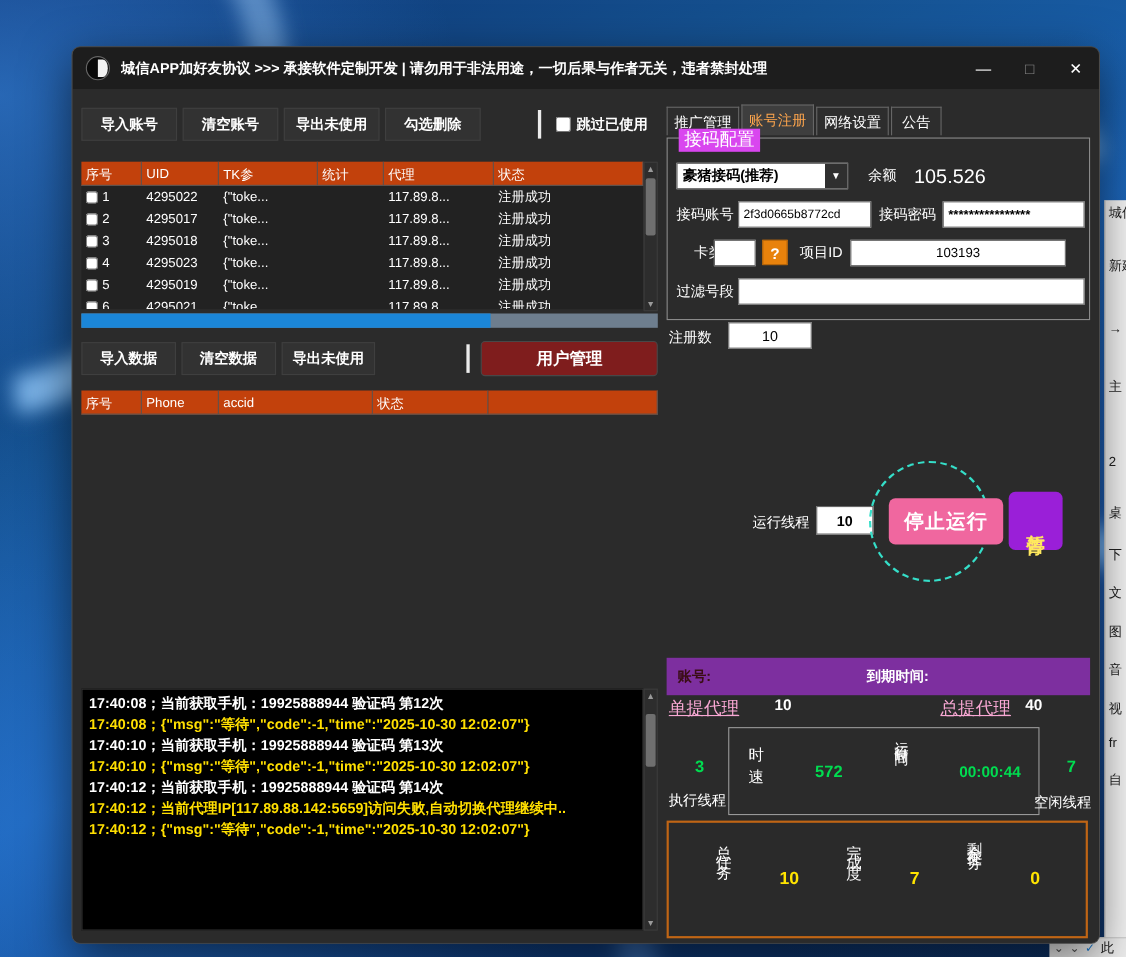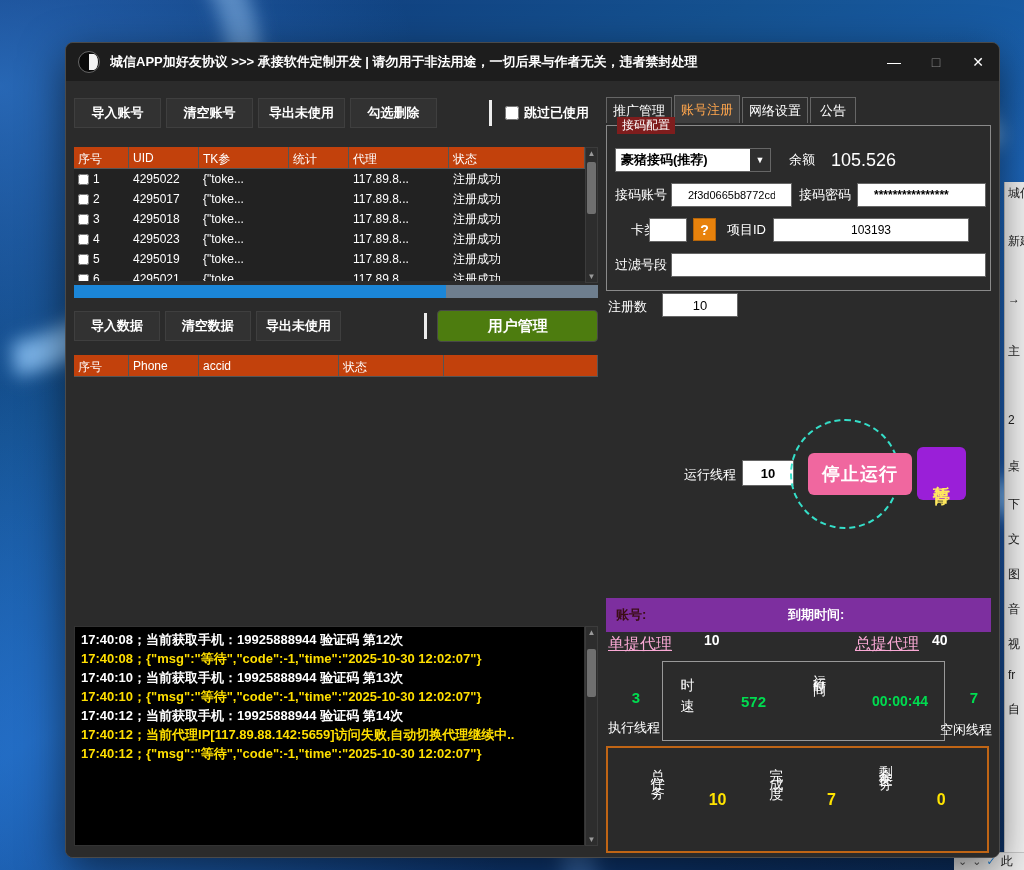--- a/index.html
+++ b/index.html
@@ -43,21 +43,21 @@
   
   .toolbar { position:absolute; display:flex; align-items:center; }
   .toolbar1 { left:8px; top:16px; width:524px; height:32px; gap:5px; }
   .toolbar2 { left:8px; top:228px; width:524px; height:34px; gap:5px; }
   .tbtn { width:87px; height:30px; background:#323232; border:1px solid #3f3f3f; color:#fff; font-weight:bold; font-size:13px; font-family:inherit; }
   .vdiv { width:3px; height:26px; background:#ececec; }
   .toolbar1 .vdiv { margin-left:47px; }
   .toolbar2 .vdiv { margin-left:78px; }
   .chkwrap { display:flex; align-items:center; gap:5px; margin-left:8px; color:#fff; font-size:13px; font-weight:bold; }
   .chkwrap input { width:14px; height:14px; }
-  .manage { margin-left:5px; width:163px; height:32px; background:#4d7c0f; border:1px solid #484848; border-radius:4px; color:#fff; font-weight:bold; font-size:15px; display:flex; align-items:center; justify-content:center; }
+  .manage { margin-left:5px; width:163px; height:32px; background:#7f1d1d; border:1px solid #484848; border-radius:4px; color:#fff; font-weight:bold; font-size:15px; display:flex; align-items:center; justify-content:center; }
 
   
   .grid6 { display:grid; grid-template-columns:55px 70px 90px 60px 100px 1fr; }
   .grid5 { display:grid; grid-template-columns:55px 70px 140px 105px 1fr; }
   .acc-table { position:absolute; left:8px; top:66px; width:511px; }
   .thead .th { background:#c2410c; color:#fff; font-size:12px; padding:4px 4px 3px; border-right:1px solid #555; border-bottom:1px solid #555; height:22px; white-space:nowrap; overflow:hidden; }
   .tbody { height:112px; overflow:hidden; background:#222; }
   .trow { height:20px; }
   .td { color:#fff; font-size:12px; padding:2px 4px; white-space:nowrap; overflow:hidden; display:flex; align-items:center; gap:4px; }
   .td input { width:11px; height:11px; }
@@ -76,24 +76,24 @@
   .log { position:absolute; left:8px; top:545px; width:511px; height:220px; background:#000; border:1px solid #333; padding:3px 6px; overflow:hidden; }
   .logline { font-size:13px; font-weight:bold; line-height:19px; word-break:break-all; }
 
   
   .tabs { position:absolute; left:540px; top:14px; display:flex; gap:2px; align-items:flex-end; }
   .tab { height:26px; background:#2d2d2d; border:1px solid #666; border-bottom:none; color:#fff; font-size:13px; display:flex; align-items:center; justify-content:center; padding:0 6px; min-width:66px; }
   .tab.active { background:#3e3e3e; color:#ffa64d; height:28px; }
   .tab.small { min-width:46px; }
 
   .groupbox { position:absolute; left:540px; top:44px; width:385px; height:166px; border:1px solid #8a8a8a; }
-  .legend { position:absolute; top:-9px; left:10px; background:#7f1d1d; padding:0 5px; color:#fff; font-size:12px; }
+  .legend { position:absolute; top:-9px; left:10px; background:#d946ef; padding:0 5px; color:#fff; font-size:16px; }
   .gb-row { position:absolute; left:0; width:100%; height:24px; }
   .glabel { position:absolute; color:#fff; font-size:13px; line-height:24px; white-space:nowrap; }
-  .ginput { position:absolute; height:24px; background:#fff; border:1px solid #666; color:#000; font-size:12px; padding:0 16px; font-family:inherit; }
+  .ginput { position:absolute; height:24px; background:#fff; border:1px solid #666; color:#000; font-size:12px; padding:0 4px; font-family:inherit; }
   .select { position:absolute; left:8px; width:156px; height:24px; background:#fff; border:1px solid #666; display:flex; align-items:center; }
   .select .sel-text { flex:1; color:#000; font-size:13px; font-weight:bold; padding-left:5px; white-space:nowrap; overflow:hidden; }
   .select .sel-arrow { width:20px; height:22px; background:#2f2f2f; color:#fff; font-size:9px; display:flex; align-items:center; justify-content:center; }
   .balance-val { position:absolute; color:#fff; font-size:18px; font-weight:normal; line-height:24px; }
   .helpbtn { position:absolute; width:23px; height:23px; background:#e8820c; color:#fff; font-weight:bold; font-size:14px; border:1px solid #b5650a; display:flex; align-items:center; justify-content:center; }
 
   .reg-label { position:absolute; left:542px; top:217px; color:#fff; font-size:13px; }
   .reg-input { position:absolute; left:596px; top:212px; width:76px; height:24px; text-align:center; }
   .inp { background:#fff; border:1px solid #666; color:#000; font-size:13px; font-family:inherit; }
 

